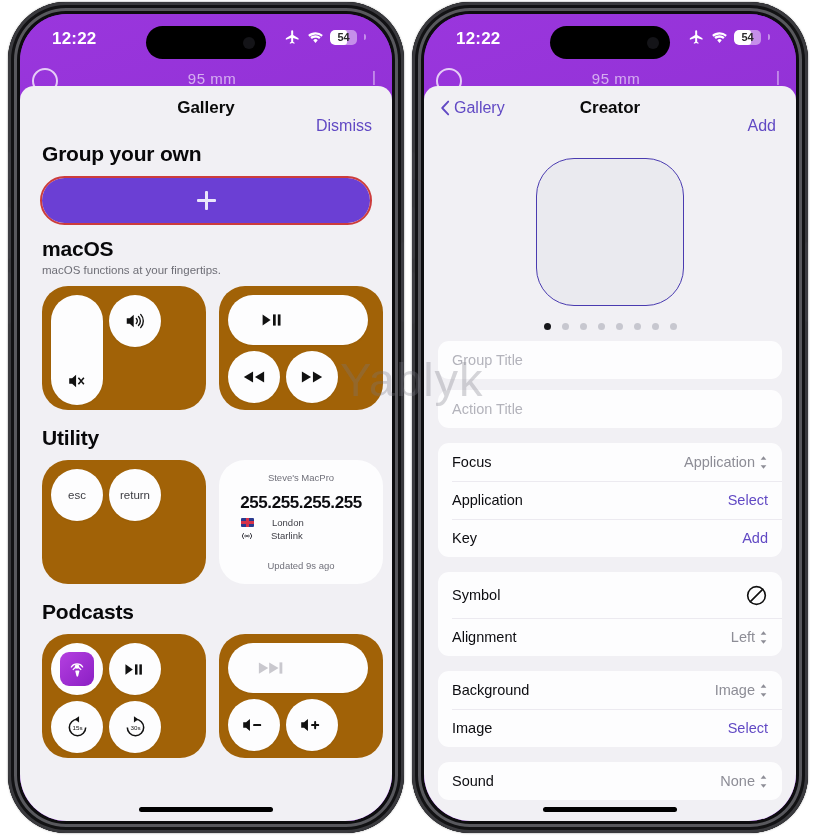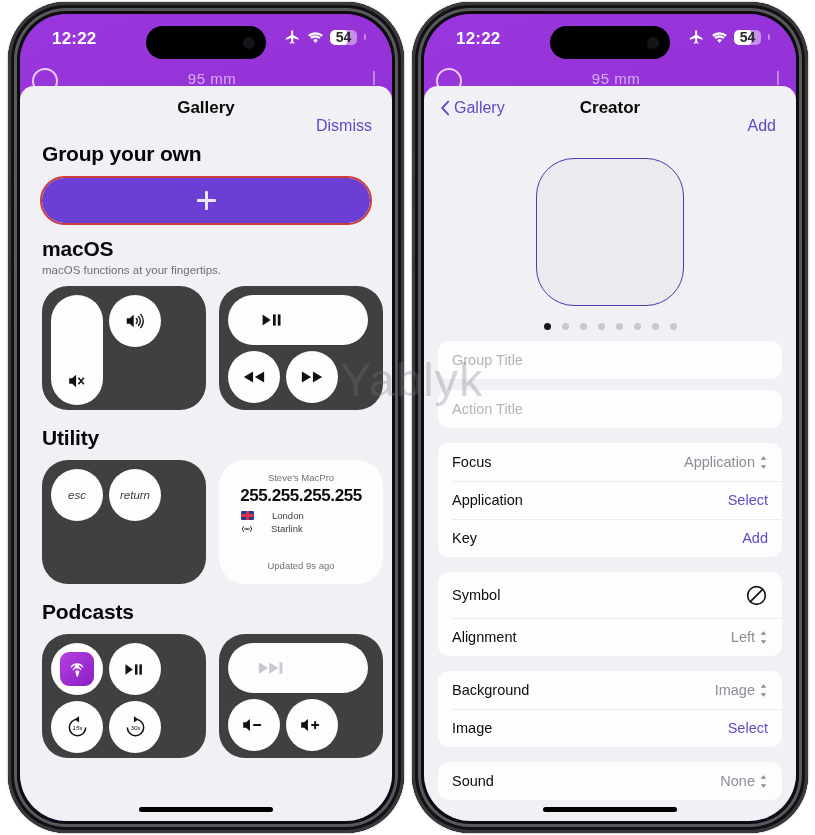--- a/index.html
+++ b/index.html
@@ -90,21 +90,21 @@
     border-radius: 5px; background: rgba(255,255,255,.45);
     overflow: hidden;
   }
   .batt .fill {
     position: absolute; left: 0; top: 0; bottom: 0; width: 62%;
     background: #fff; border-radius: 5px 3px 3px 5px;
   }
   .batt .pct {
     position: absolute; inset: 0;
     display: flex; align-items: center; justify-content: center;
-    font-size: 14px; font-weight: bold; color: #2a2a2a; text-align: right;
+    font-size: 11px; font-weight: bold; color: #2a2a2a; text-align: right;
   }
   .batt-tip {
     width: 2px; height: 6px; margin-left: 1px;
     background: rgba(255,255,255,.45); border-radius: 0 2px 2px 0;
   }
 
   
   .sheet {
     position: absolute; left: 0; right: 0;
     top: 72px; bottom: 0;
@@ -158,25 +158,24 @@
   .plus-glyph::after  { top: 0; bottom: 0; left: 8px; width: 3px; }
 
   
   .widget-row {
     display: flex; gap: 13px;
     padding: 10px 0 0 22px;
     overflow: hidden;
   }
   .wcard {
     flex: 0 0 auto;
-    background: #404040;
+    background: #a16207;
     border-radius: 26px;
     padding: 9px;
     position: relative;
-    font-style: italic;
   }
   .wcard.big { width: 164px; height: 124px; }
   .wkeys { display: flex; flex-wrap: wrap; gap: 6px; }
   .kbtn {
     background: #fdfdfe; border-radius: 50%;
     display: flex; align-items: center; justify-content: center;
     box-shadow: 0 1px 2px rgba(0,0,0,.05);
   }
   .kbtn.r  { width: 52px; height: 52px; }
   .kbtn.pill-v { width: 52px; height: 110px; border-radius: 26px; }
@@ -185,21 +184,21 @@
 
   
   .infocard {
     flex: 0 0 auto;
     width: 164px; height: 124px;
     background: #fdfdfe; border-radius: 26px;
     padding: 9px 8px;
     display: flex; flex-direction: column; align-items: center;
   }
   .ic-name { font-size: 9.5px; color: #70707a; margin-top: 3px; }
-  .ic-ip   { font-size: 17px; font-weight: bold; color: #0c0c10; margin-top: 3px; letter-spacing: -.4px; }
+  .ic-ip   { font-size: 17px; font-weight: bold; color: #0c0c10; margin-top: 10px; letter-spacing: -.4px; }
   .ic-meta { font-size: 9.5px; color: #3d3d45; margin-top: 4px; display: flex; align-items: center; gap: 18px; align-self: flex-start; padding-left: 14px; }
   .flag-uk {
     width: 13px; height: 9px; border-radius: 1px;
     background:
       linear-gradient(to bottom, transparent 38%, #d6324a 38%, #d6324a 62%, transparent 62%),
       linear-gradient(to right, transparent 40%, #d6324a 40%, #d6324a 60%, transparent 60%),
       #2b3a8f;
     display: inline-block;
   }
   .ic-upd { font-size: 9.5px; color: #70707a; margin-top: auto; margin-bottom: 4px; }

